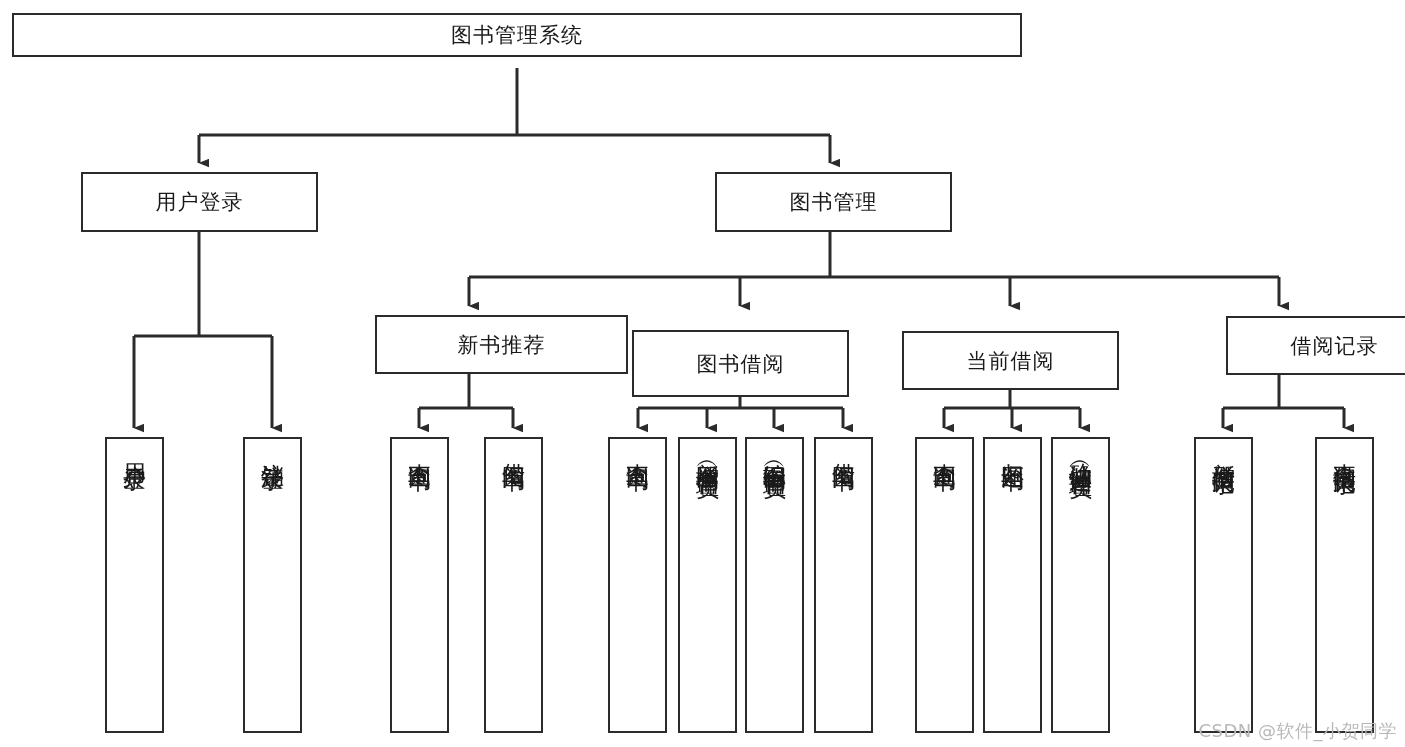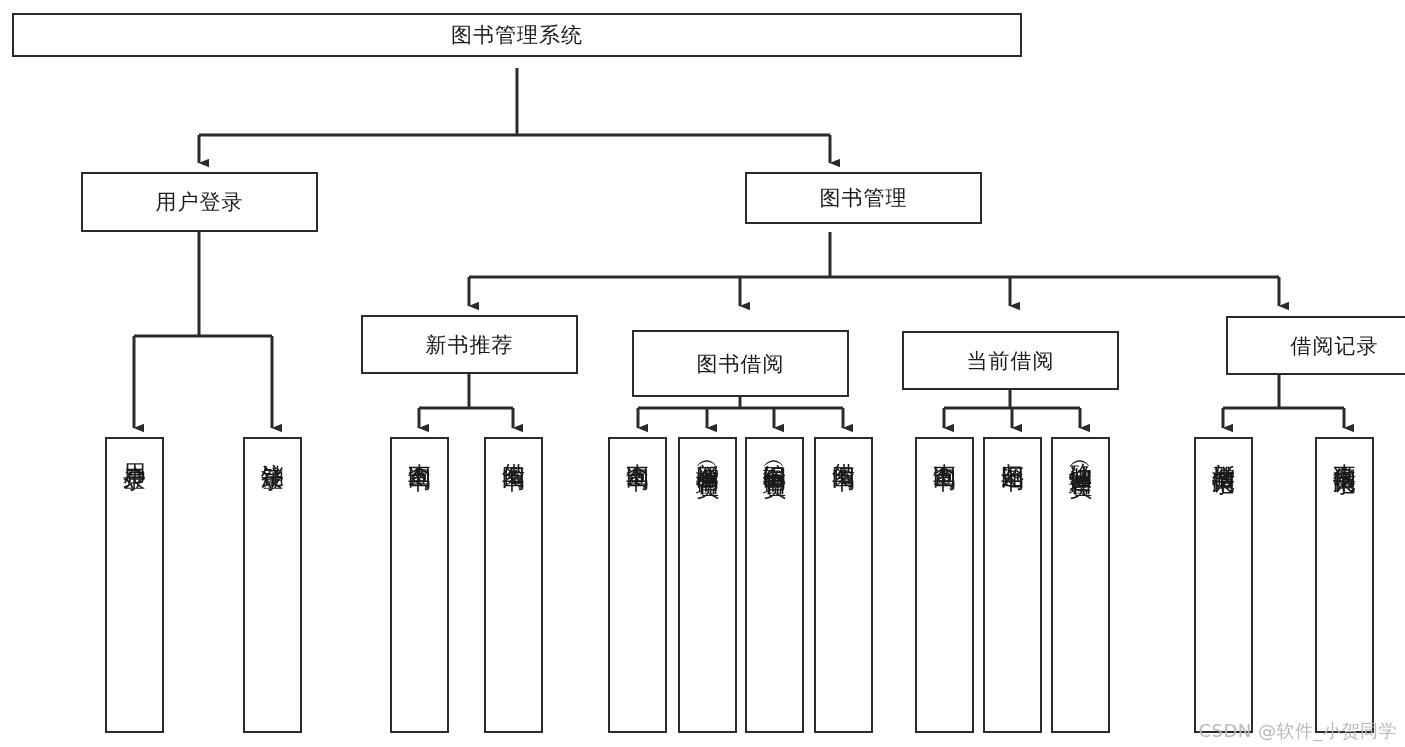--- a/index.html
+++ b/index.html
@@ -119,25 +119,25 @@
     </g>
   </svg>
 
   <div class="node horiz" style="left:12px; top:13px; width:1010px; height:44px;">
     <span>图书管理系统</span>
   </div>
 
   <div class="node horiz" style="left:81px; top:172px; width:237px; height:60px;">
     <span>用户登录</span>
   </div>
-  <div class="node horiz" style="left:745px; top:172px; width:237px; height:52px;">
+  <div class="node horiz" style="left:715px; top:172px; width:237px; height:60px;">
     <span>图书管理</span>
   </div>
 
-  <div class="node horiz" style="left:361px; top:315px; width:217px; height:59px;">
+  <div class="node horiz" style="left:375px; top:315px; width:253px; height:59px;">
     <span>新书推荐</span>
   </div>
   <div class="node horiz" style="left:632px; top:330px; width:217px; height:67px;">
     <span>图书借阅</span>
   </div>
   <div class="node horiz" style="left:902px; top:331px; width:217px; height:59px;">
     <span>当前借阅</span>
   </div>
   <div class="node horiz" style="left:1226px; top:316px; width:217px; height:59px;align-items:center;">
     <span>借阅记录</span>

